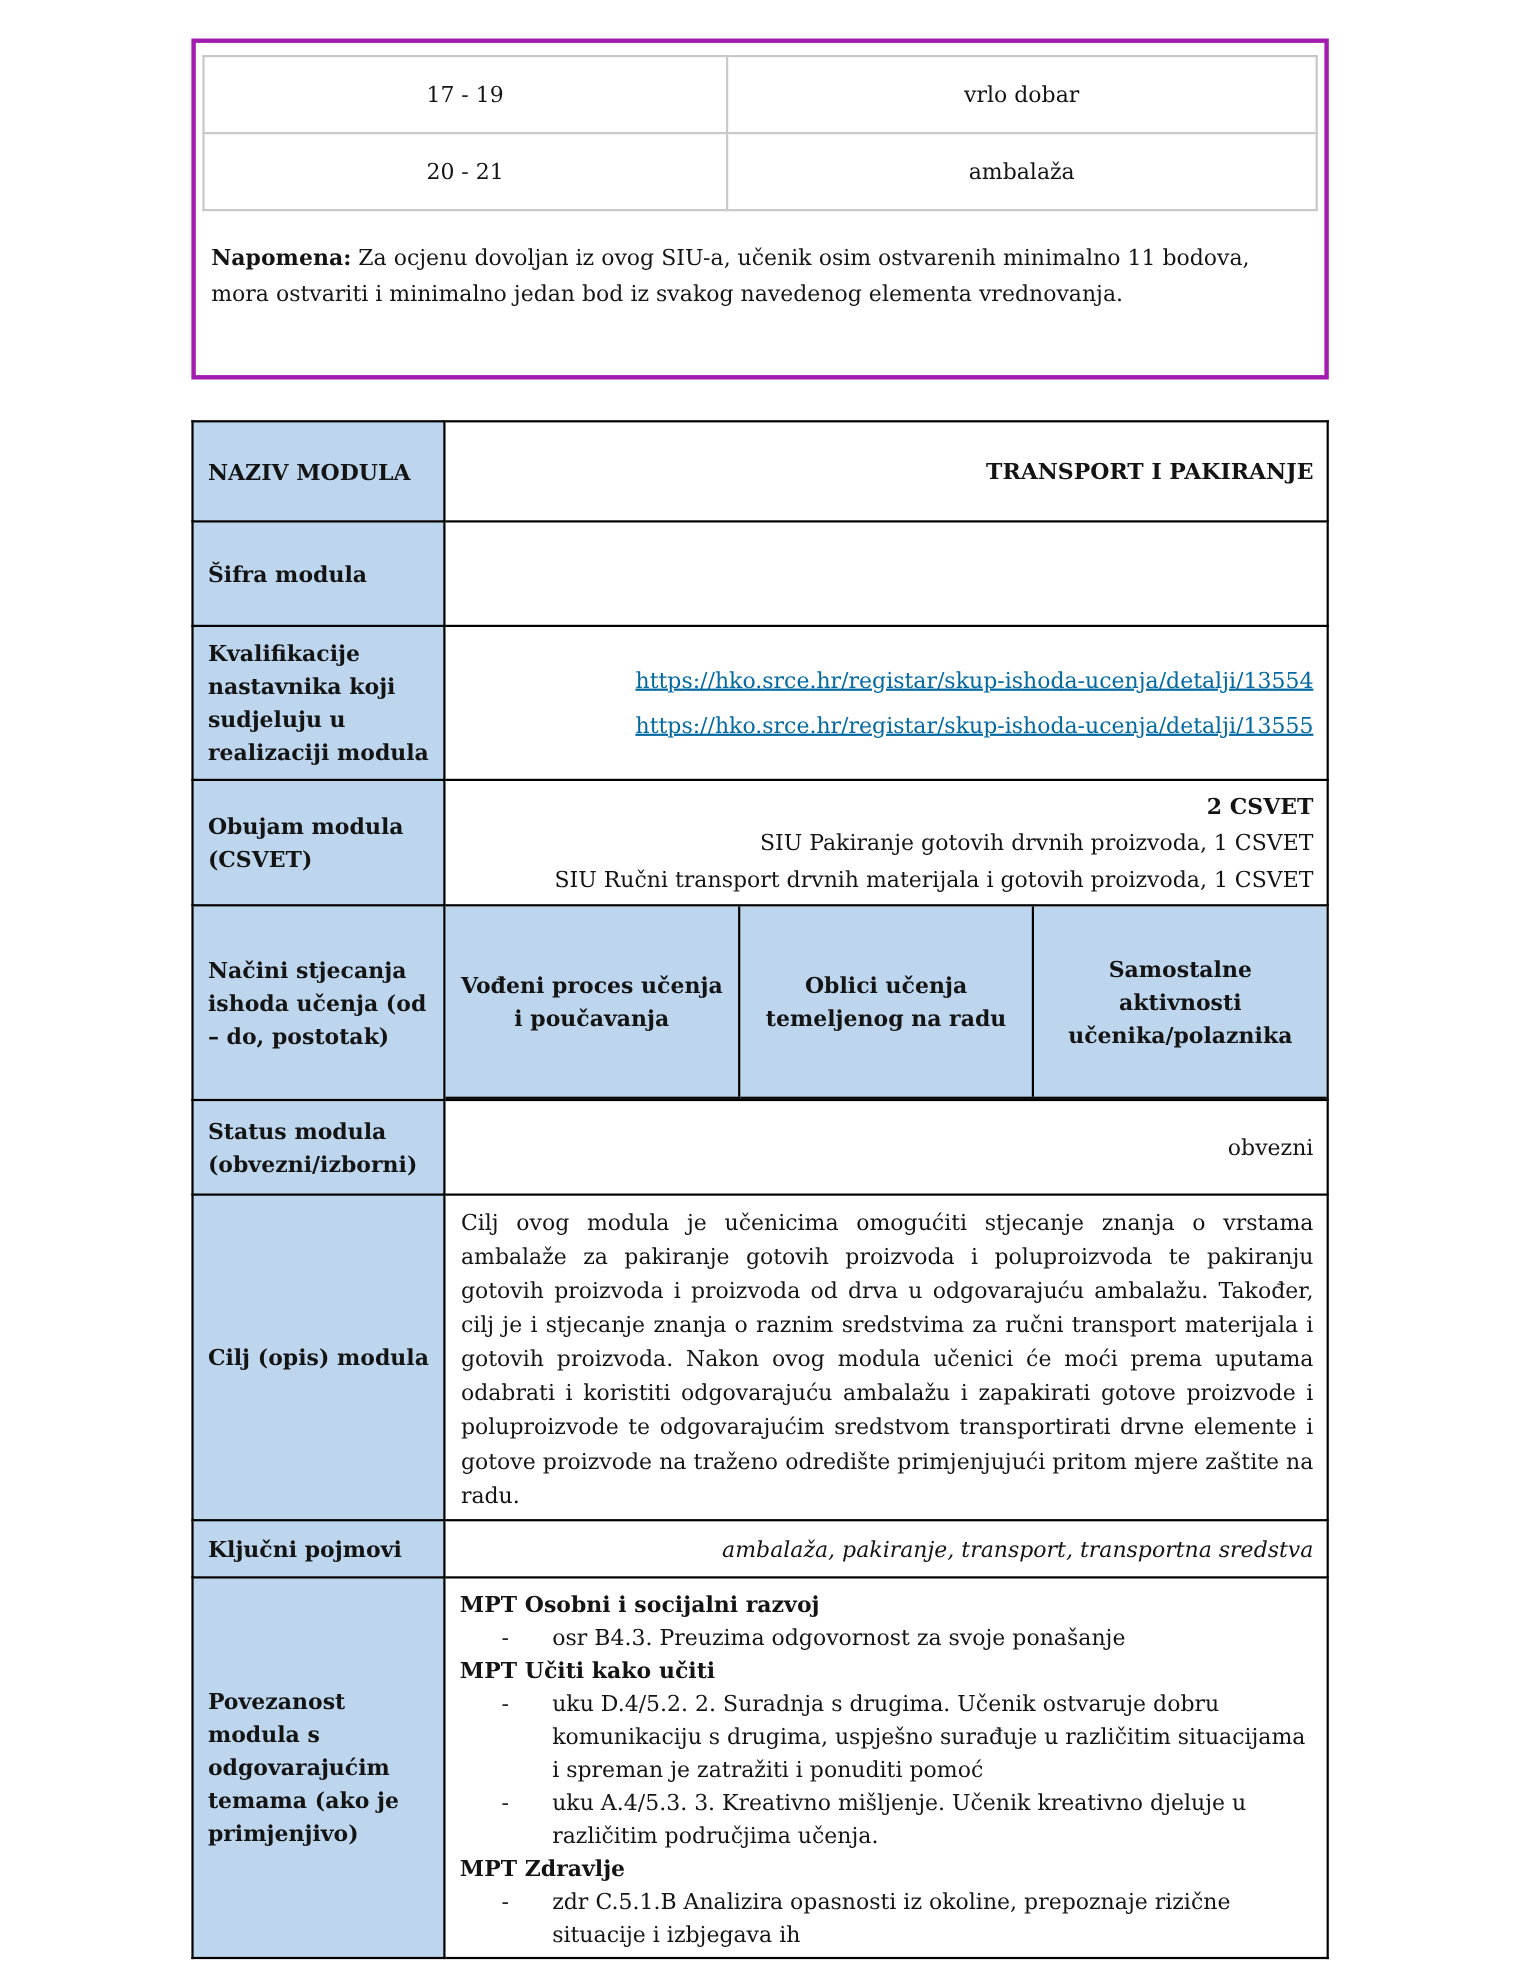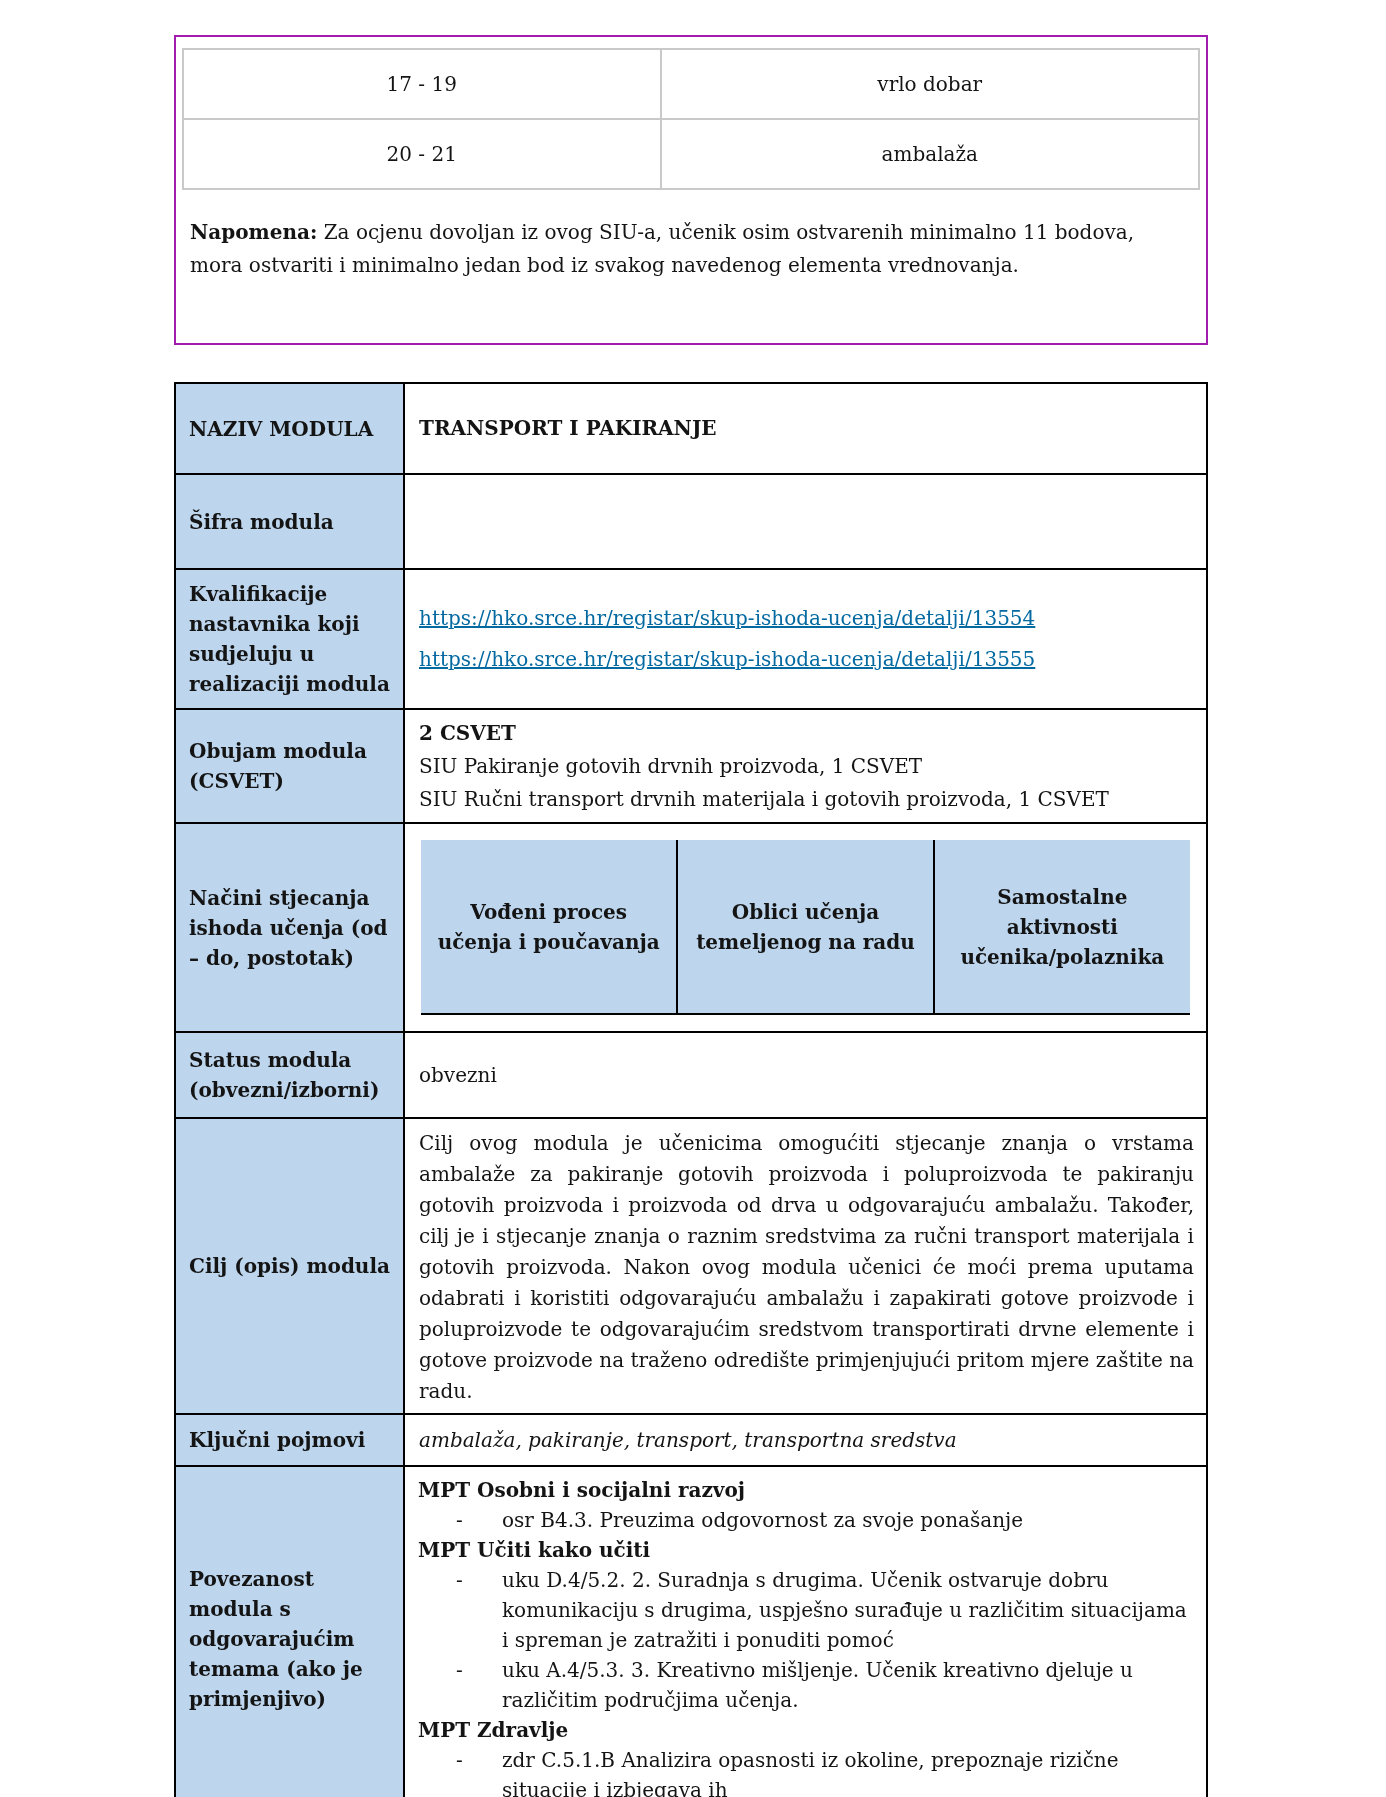--- a/index.html
+++ b/index.html
@@ -12,21 +12,21 @@
     color: #141414;
     font-size: 20px;
     overflow: hidden;
   }
 
   
   .note-box {
     position: absolute;
     left: 174px; top: 35px;
     width: 1034px; height: 310px;
-    border: 2px solid #a21caf;
+    border: 4px solid #a21caf;
     box-sizing: border-box;
     padding: 11px 6px 0 6px;
   }
   .grade-table { width: 100%; border-collapse: collapse; table-layout: fixed; }
   .grade-table td {
     border: 2px solid #c9c9c9;
     height: 66px;
     text-align: center;
     vertical-align: middle;
   }
@@ -42,32 +42,32 @@
     table-layout: fixed;
   }
   .module-table > tbody > tr > td { border: 2px solid #000; box-sizing: border-box; }
   .lbl {
     background: #bdd6ee;
     font-weight: bold;
     padding: 8px 8px 8px 13px;
     vertical-align: middle;
     line-height: 30px;
   }
-  .val { padding: 6px 12px 6px 14px; vertical-align: middle; line-height: 33px; }
+  .val { padding: 6px 12px 6px 14px; vertical-align: middle; line-height: 33px; text-align: right; }
   .r1 { height: 91px; }  .r2 { height: 95px; }  .r3 { height: 140px; }
   .r4 { height: 114px; } .r5 { height: 175px; } .r6 { height: 86px; }
   .r7 { height: 255px; } .r8 { height: 52px; }  .r9 { height: 345px; }
 
   .bold { font-weight: bold; }
   .links a { color: #0369a1; display: block; line-height: 41px; }
   .cilj-cell { vertical-align: top; padding-top: 9px; text-align: justify; line-height: 31px; }
   .kljucni { font-style: italic; }
 
   
-  .subcell { padding: 16px; vertical-align: top; margin-left: 20px; }
+  .subcell { padding: 0; vertical-align: top; margin-left: 20px; }
   .subtable { width: 100%; height: 175px; border-collapse: collapse; table-layout: fixed; }
   .subtable td {
     text-align: center; vertical-align: middle;
     padding: 4px 10px; box-sizing: border-box;
   }
   .subtable td + td { border-left: 2px solid #000; }
   .subtable tr.hdr td {
     background: #bdd6ee;
     font-weight: bold;
     border-bottom: 2px solid #000;

